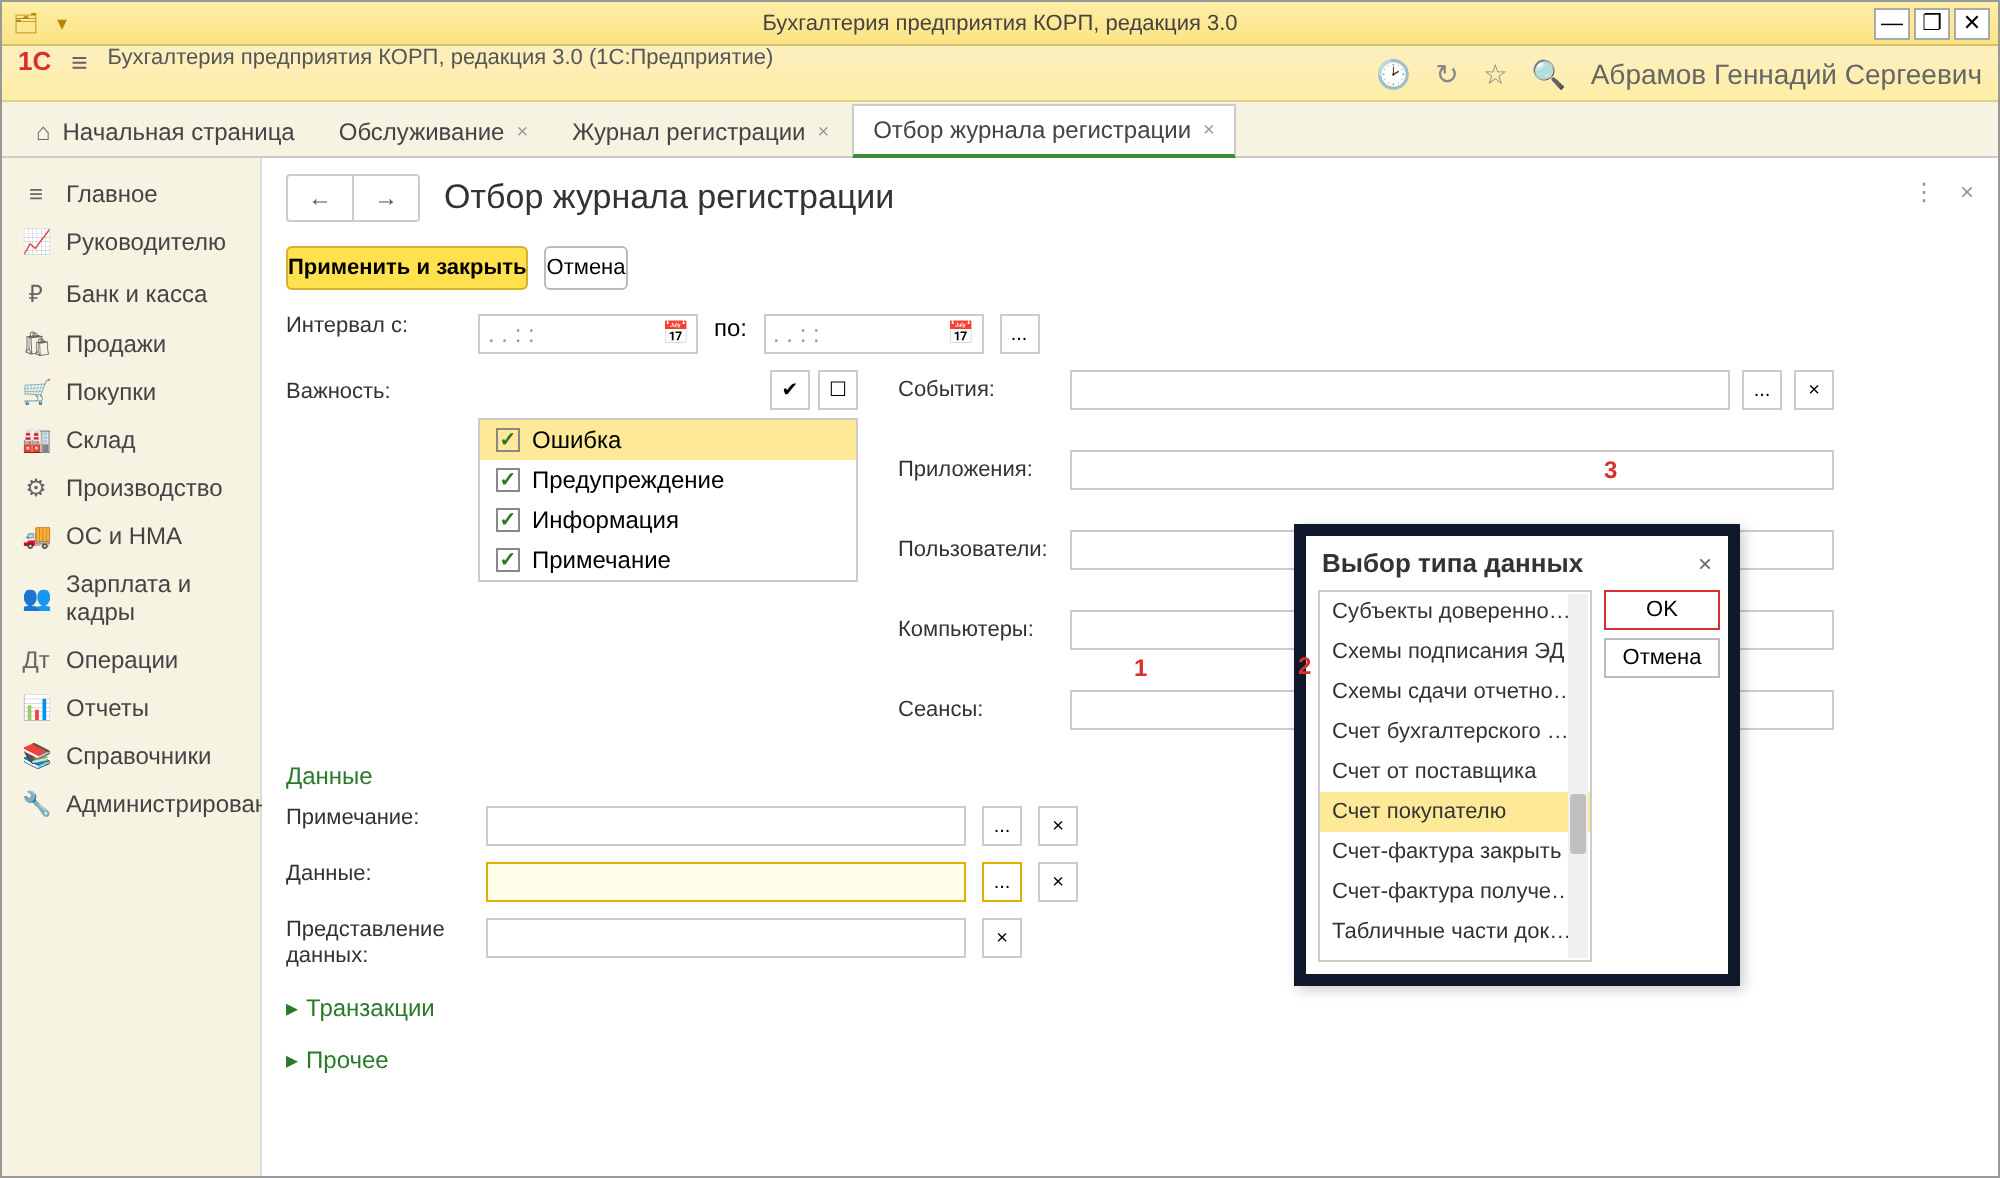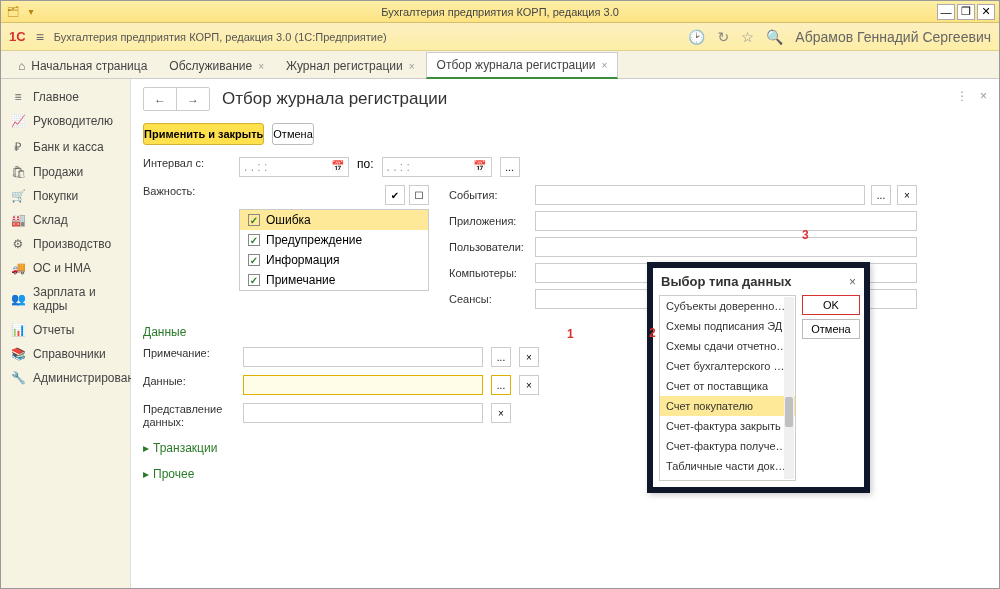--- a/index.html
+++ b/index.html
@@ -4,21 +4,21 @@
 <style>
 *{box-sizing:border-box;font-family:Arial,sans-serif;font-size:12px;margin:0;padding:0}
 body{background:#fff;overflow:hidden}
 .app{width:1000px;height:589px;display:flex;flex-direction:column;border:1px solid #999}
 .titlebar{height:22px;background:linear-gradient(#fdeea6,#fde383);display:flex;align-items:center;justify-content:center;position:relative;border-bottom:1px solid #d4c06a}
 .titlebar-left{position:absolute;left:4px;display:flex;gap:2px}
 .tb-icon{width:16px;height:16px;display:flex;align-items:center;justify-content:center;font-size:10px;color:#b8860b}
 .titlebar-title{font-size:11px;color:#444}
 .titlebar-right{position:absolute;right:4px;display:flex;gap:2px}
 .win-btn{width:18px;height:16px;background:#fff;border:1px solid #aaa;display:flex;align-items:center;justify-content:center;font-size:11px;cursor:pointer}
-.menubar{height:28px;background:linear-gradient(#fdefc0,#fdeea6);display:flex;align-items:center;padding:0 8px;gap:10px;border-bottom:1px solid #e0d090}
+.menubar{height:28px;background:linear-gradient(#fdefc0,#fdeea6);display:flex;padding:0 8px;gap:10px;border-bottom:1px solid #e0d090}
 .logo{color:#d82f2f;font-weight:bold;font-size:13px}
 .hamburger{font-size:14px;color:#666;cursor:pointer}
 .menubar-title{color:#555;font-size:11px}
 .menubar-right{margin-left:auto;display:flex;align-items:center;gap:12px;color:#888}
 .menubar-right span{cursor:pointer;font-size:14px}
 .user{font-size:11px;color:#666}
 .tabbar{height:28px;background:#f7f3e3;display:flex;align-items:flex-end;padding:0 6px;border-bottom:1px solid #ccc}
 .tab{padding:5px 10px;display:flex;align-items:center;gap:6px;font-size:11px;color:#444;border:1px solid transparent;border-bottom:none;cursor:pointer}
 .tab.active{background:#fff;border-color:#ccc;border-bottom:2px solid #3b8c3b;margin-bottom:-1px}
 .tab .close{color:#999;font-size:10px;cursor:pointer}
@@ -42,21 +42,21 @@
 .row{display:flex;align-items:flex-start;gap:8px}
 .lbl{width:88px;font-size:11px;color:#333}
 .lbl-w{width:92px}
 .input-date{width:110px;height:20px;border:1px solid #ccc;padding:0 20px 0 4px;background:#fff;position:relative;color:#999;font-size:10px;display:flex;align-items:center}
 .date-icon{position:absolute;right:3px;top:2px;font-size:11px;color:#666}
 .sq-btn{width:20px;height:20px;border:1px solid #ccc;background:#fff;display:flex;align-items:center;justify-content:center;cursor:pointer;font-size:10px}
 .importance-box{width:190px;border:1px solid #ccc;background:#fff}
 .imp-item{display:flex;align-items:center;gap:6px;padding:3px 8px;font-size:11px}
 .imp-item.sel{background:#fde998}
 .chk{width:12px;height:12px;border:1px solid #888;display:flex;align-items:center;justify-content:center;color:#2a7a2a;font-size:10px;font-weight:bold}
-.right-col{display:flex;flex-direction:column;gap:6px;margin-left:20px}
+.right-col{display:flex;flex-direction:column;gap:20px;margin-left:20px}
 .right-row{display:flex;align-items:center;gap:6px}
 .right-lbl{width:80px;font-size:11px;color:#333}
 .long-input{width:330px;height:20px;border:1px solid #ccc}
 .med-input{height:20px;border:1px solid #ccc;flex:1}
 .section-title{color:#2a7a2a;font-size:12px;margin-top:8px}
 .input-meta{height:20px;border:1px solid #ccc;flex:1;max-width:240px}
 .input-data{height:20px;border:1px solid #e0b000;background:#fffde8;flex:1;max-width:240px}
 .expand{color:#2a7a2a;font-size:12px;cursor:pointer;display:flex;align-items:center;gap:4px;margin-top:4px}
 .popup{position:absolute;left:516px;top:183px;width:223px;background:#fff;border:6px solid #0f172a;box-shadow:2px 2px 6px rgba(0,0,0,.2)}
 .popup-header{display:flex;justify-content:space-between;align-items:center;padding:6px 8px}
@@ -157,20 +157,24 @@
         </div>
         <div class="sidebar-item">
           <span class="sb-icon">🚚</span>
           <span>ОС и НМА</span>
         </div>
         <div class="sidebar-item">
           <span class="sb-icon">👥</span>
           <span>Зарплата и кадры</span>
         </div>
         <div class="sidebar-item">
+          <span class="sb-icon">Дт</span>
+          <span>Операции</span>
+        </div>
+        <div class="sidebar-item">
           <span class="sb-icon">📊</span>
           <span>Отчеты</span>
         </div>
         <div class="sidebar-item">
           <span class="sb-icon">📚</span>
           <span>Справочники</span>
         </div>
         <div class="sidebar-item">
           <span class="sb-icon">🔧</span>
           <span>Администрирование</span>
@@ -205,21 +209,21 @@
           <span>по:</span>
           <div class="input-date">
               <span>. .   : :</span>
               <span class="date-icon">📅</span>
             </div>
           <div class="sq-btn">...</div>
         </div>
 
         <div class="two-col">
           <div>
-            <div class="row" style="align-items:flex-start;margin-bottom:2px">
+            <div class="row" style="align-items:center;margin-bottom:2px">
               <span class="lbl">Важность:</span>
               <div style="width:190px" class="imp-tools">
                 <div class="sq-btn">✔</div>
                 <div class="sq-btn">☐</div>
               </div>
             </div>
             <div class="row" style="align-items:flex-start">
               <span class="lbl"></span>
               <div class="importance-box" id="imp-box">
                   <div class="imp-item sel">

